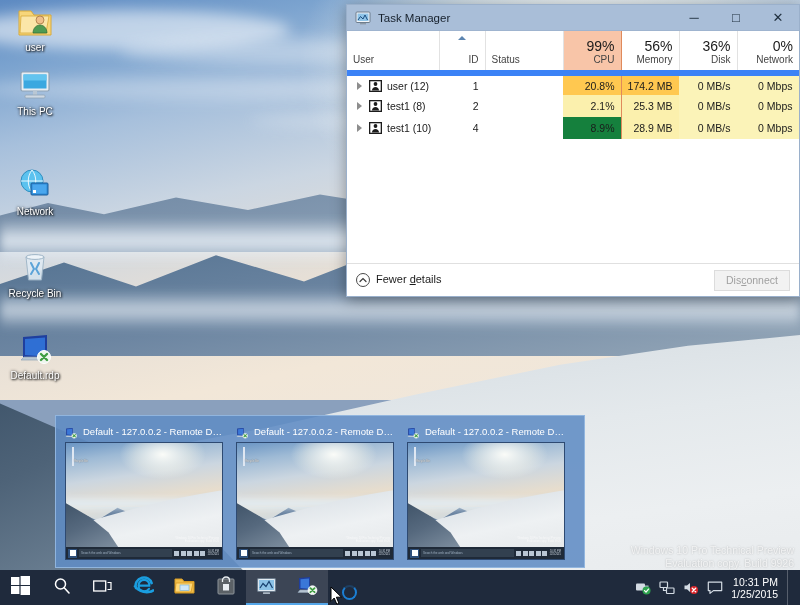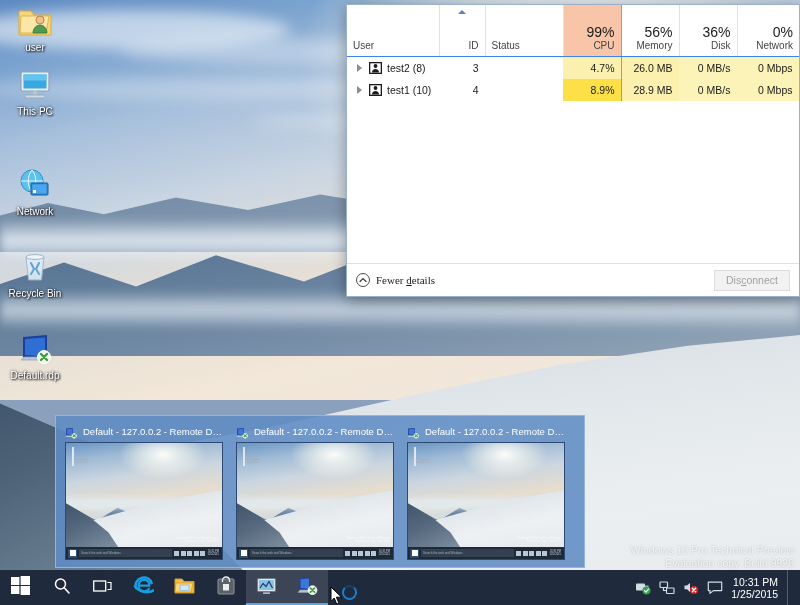--- a/index.html
+++ b/index.html
@@ -94,22 +94,22 @@
     height: 20px; background: #fff; border-color: #d6d6d6;
     position: relative; z-index: 3; margin-bottom: -1px;
   }
 
   .tm-body { flex: 1; background: #fff; display: flex; flex-direction: column; overflow: hidden; }
 
   
   .tbl { width: 100%; border-collapse: collapse; table-layout: fixed; }
   .tbl th {
     font-weight: normal; font-size: 10.5px; color: #1b1b1b;
-    vertical-align: bottom; padding: 20px 6px 4px 6px;
-    border-right: 1px solid #e2e2e2; border-bottom: 1px solid #3b82f6;
+    vertical-align: bottom; padding: 8px 6px 4px 6px;
+    border-right: 1px solid #e2e2e2; border-bottom: 6px solid #3b82f6;
     background: #fff; height: 32px; cursor: default; position: relative;
   }
   .tbl th.num { text-align: right; }
   .tbl th.lt { text-align: left; }
   .tbl th .pct { display: block; font-size: 14px; line-height: 15px; color: #1b1b1b; }
   .tbl th .cname { display: block; font-size: 10px; line-height: 12px; color: #444; }
   .tbl th.sorted-col { background: #f8c5a8; border-left: 1px solid #e08a5b; border-right: 1px solid #e08a5b; }
   .sortarrow {
     position: absolute; left: 50%; top: 5px; transform: translateX(-50%);
     width: 0; height: 0; border-left: 4px solid transparent; border-right: 4px solid transparent;
@@ -126,21 +126,21 @@
     width: 0; height: 0; margin-left: 4px; margin-right: 2px;
     border-top: 4px solid transparent; border-bottom: 4px solid transparent;
     border-left: 5px solid #8d8d8d;
   }
   .uicon { width: 13px; height: 12px; position: relative; flex: 0 0 13px; }
 
   .tm-footer {
     flex: 0 0 33px; border-top: 1px solid #e0e0e0; background: #fff;
     display: flex; align-items: center; padding: 0 9px;
   }
-  .fewer { display: flex; align-items: center; gap: 6px; font-size: 11px; color: #1b1b1b; cursor: default; font-family: Liberation Serif, serif; }
+  .fewer { display: flex; align-items: flex-start; gap: 6px; font-size: 11px; color: #1b1b1b; cursor: default; }
   .circ {
     width: 14px; height: 14px; border-radius: 50%; border: 1px solid #4a4a4a;
     display: flex; align-items: center; justify-content: center; font-size: 8px; line-height: 1;
   }
   .tm-footer .gap { flex: 1; }
   .btn-disconnect {
     min-width: 76px; height: 21px; font-size: 10.5px; color: #a0a0a0;
     background: #f2f2f2; border: 1px solid #dcdcdc;
     display: flex; align-items: center; justify-content: center; cursor: default;
   }
@@ -319,20 +319,35 @@
         <path d="M24 22l6 6M30 22l-6 6" stroke="#3f9d42" stroke-width="2.4" stroke-linecap="round"></path>
       </svg>
     </span>
     <span class="lbl">Default.rdp</span>
   </div>
 
 </div>
 
 <div id="task-manager">
 
+  <div class="tm-title">
+    <span class="ticon">
+      <svg width="16" height="14" viewBox="0 0 16 14">
+        <rect x="1" y="1" width="14" height="10.5" rx="1" fill="#f2f5f8" stroke="#6d7d8d" stroke-width="1"></rect>
+        <rect x="2.5" y="2.5" width="11" height="7.5" fill="#8fc4e8"></rect>
+        <path d="M3 9l2.5-3.5L8 8l2-4 2.5 5" fill="none" stroke="#1c4e80" stroke-width="1"></path>
+        <rect x="5" y="12" width="6" height="1.4" fill="#8d9aa8"></rect>
+      </svg>
+    </span>
+    <span class="tlabel">Task Manager</span>
+    <span class="spacer"></span>
+    <span class="wbtn">─</span>
+    <span class="wbtn">□</span>
+    <span class="wbtn close">✕</span>
+  </div>
 
 
 
   <div class="tm-body">
     <table class="tbl">
       <colgroup>
         <col style="width:92px">
           <col style="width:46px">
           <col style="width:78px">
         <col style="width:58px">
@@ -376,45 +391,64 @@
       <tbody id="users-tbody">
           <tr>
             <td>
               <span class="usercell">
                 <span class="expander"></span>
                 <span class="uicon"><svg width="13" height="12" viewBox="0 0 13 12">
                     <rect x="0.5" y="0.5" width="12" height="11" fill="#ffffff" stroke="#1b1b1b" stroke-width="1.6"></rect>
                     <circle cx="6.5" cy="4" r="1.9" fill="#1b1b1b"></circle>
                     <path d="M3 10.5c0-2.1 1.6-3.4 3.5-3.4s3.5 1.3 3.5 3.4z" fill="#1b1b1b"></path>
                   </svg></span>
-                <span>test2 (8)</span>
+                <span>user (12)</span>
               </span>
             </td>
-            <td class="num">3</td>
+            <td class="num">1</td>
             <td class=""></td>
-            <td class="num cell-cpu" style="background: rgb(251, 240, 173);">4.7%</td>
-            <td class="num" style="background: rgb(251, 240, 173);">26.0 MB</td>
+            <td class="num cell-cpu" style="background: rgb(255, 200, 80);">20.8%</td>
+            <td class="num" style="background: rgb(255, 200, 80);">174.2 MB</td>
+            <td class="num" style="background: rgb(251, 243, 184);">0 MB/s</td>
+            <td class="num" style="background: rgb(251, 243, 184);">0 Mbps</td>
+          </tr>
+          <tr>
+            <td>
+              <span class="usercell">
+                <span class="expander"></span>
+                <span class="uicon"><svg width="13" height="12" viewBox="0 0 13 12">
+                    <rect x="0.5" y="0.5" width="12" height="11" fill="#ffffff" stroke="#1b1b1b" stroke-width="1.6"></rect>
+                    <circle cx="6.5" cy="4" r="1.9" fill="#1b1b1b"></circle>
+                    <path d="M3 10.5c0-2.1 1.6-3.4 3.5-3.4s3.5 1.3 3.5 3.4z" fill="#1b1b1b"></path>
+                  </svg></span>
+                <span>test1 (8)</span>
+              </span>
+            </td>
+            <td class="num">2</td>
+            <td class=""></td>
+            <td class="num cell-cpu" style="background: rgb(251, 240, 173);">2.1%</td>
+            <td class="num" style="background: rgb(251, 240, 173);">25.3 MB</td>
             <td class="num" style="background: rgb(251, 243, 184);">0 MB/s</td>
             <td class="num" style="background: rgb(251, 243, 184);">0 Mbps</td>
           </tr>
           <tr>
             <td>
               <span class="usercell">
                 <span class="expander"></span>
                 <span class="uicon"><svg width="13" height="12" viewBox="0 0 13 12">
                     <rect x="0.5" y="0.5" width="12" height="11" fill="#ffffff" stroke="#1b1b1b" stroke-width="1.6"></rect>
                     <circle cx="6.5" cy="4" r="1.9" fill="#1b1b1b"></circle>
                     <path d="M3 10.5c0-2.1 1.6-3.4 3.5-3.4s3.5 1.3 3.5 3.4z" fill="#1b1b1b"></path>
                   </svg></span>
                 <span>test1 (10)</span>
               </span>
             </td>
             <td class="num">4</td>
             <td class=""></td>
-            <td class="num cell-cpu" style="background: #fde047;">8.9%</td>
+            <td class="num cell-cpu" style="background: #15803d;">8.9%</td>
             <td class="num" style="background: rgb(251, 240, 173);">28.9 MB</td>
             <td class="num" style="background: rgb(251, 243, 184);">0 MB/s</td>
             <td class="num" style="background: rgb(251, 243, 184);">0 Mbps</td>
           </tr>
         </tbody>
     </table>
   </div>
 
   <div class="tm-footer">
     <span class="fewer">

